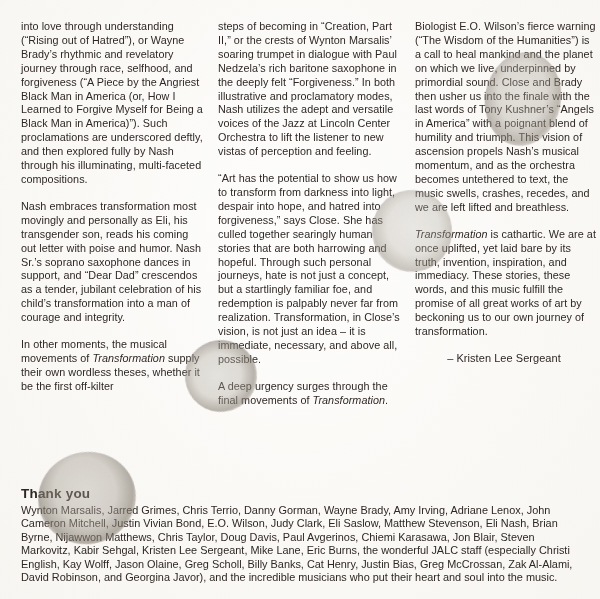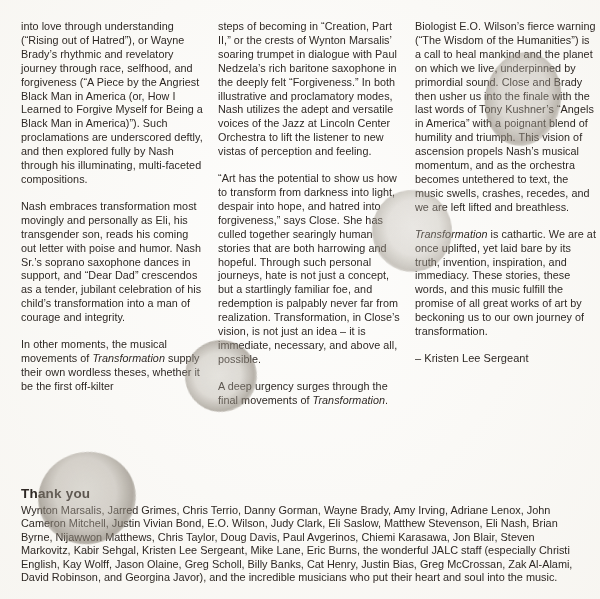--- a/index.html
+++ b/index.html
@@ -11,21 +11,21 @@
     overflow:hidden;
     font-family:"Liberation Sans",sans-serif;
     color:#2e2824;
   }
   .cols{
     position:absolute;left:21px;top:20px;width:577px;
     display:flex;gap:15px;z-index:1;
   }
   .col{width:182px;font-size:10.8px;line-height:13.9px;letter-spacing:0.05px;}
   .col p{margin:0 0 13px 0;}
-  .signature{text-align:left;padding-right:4px;margin-top:14px;font-size:11px;}
+  .signature{text-align:center;padding-right:4px;margin-top:14px;font-size:11px;}
   .thanks{position:absolute;left:21px;top:486px;width:566px;z-index:1;}
   .thanks h2{font-size:13.5px;font-weight:bold;margin:0 0 3px 0;letter-spacing:0.2px;}
   .thanks p{margin:0;font-size:10.9px;line-height:13.4px;}
   .stain{
     position:absolute;border-radius:50%;
     pointer-events:none;z-index:2;
     filter:blur(0.7px);
   }
   .stain-1{left:485px;top:52px;width:76px;height:94px;transform:rotate(10deg);
     background:radial-gradient(ellipse at 48% 44%,

